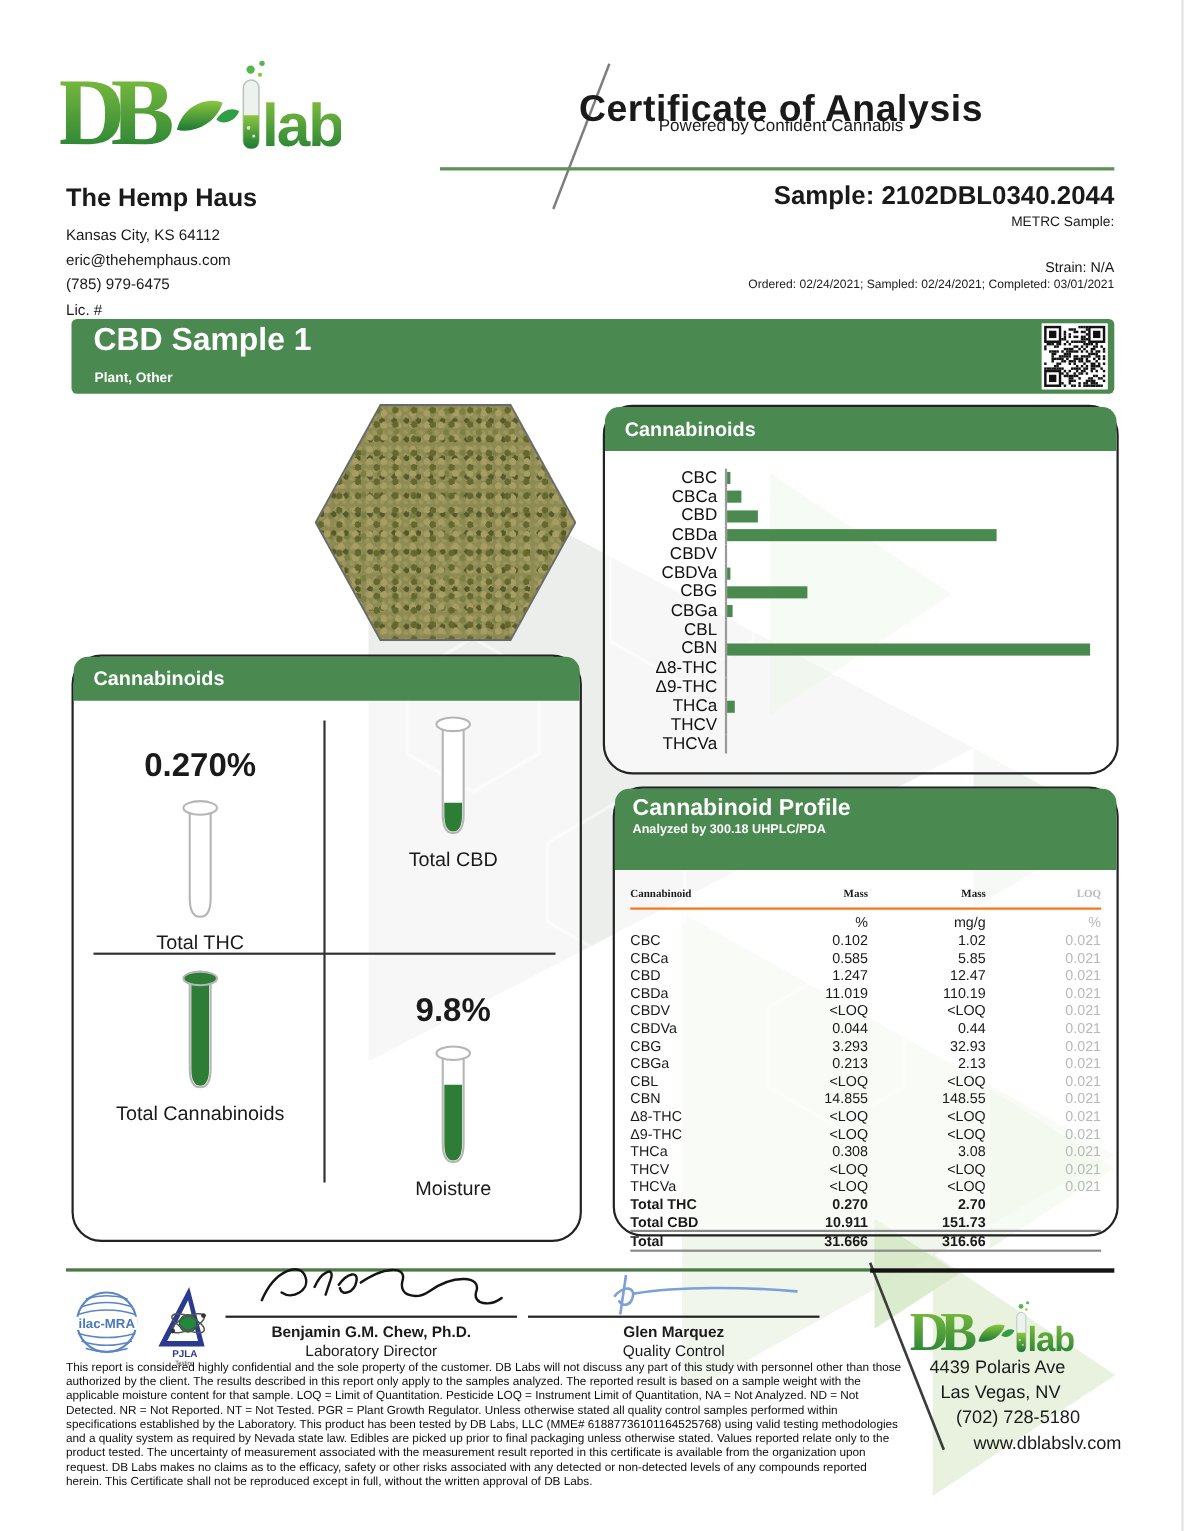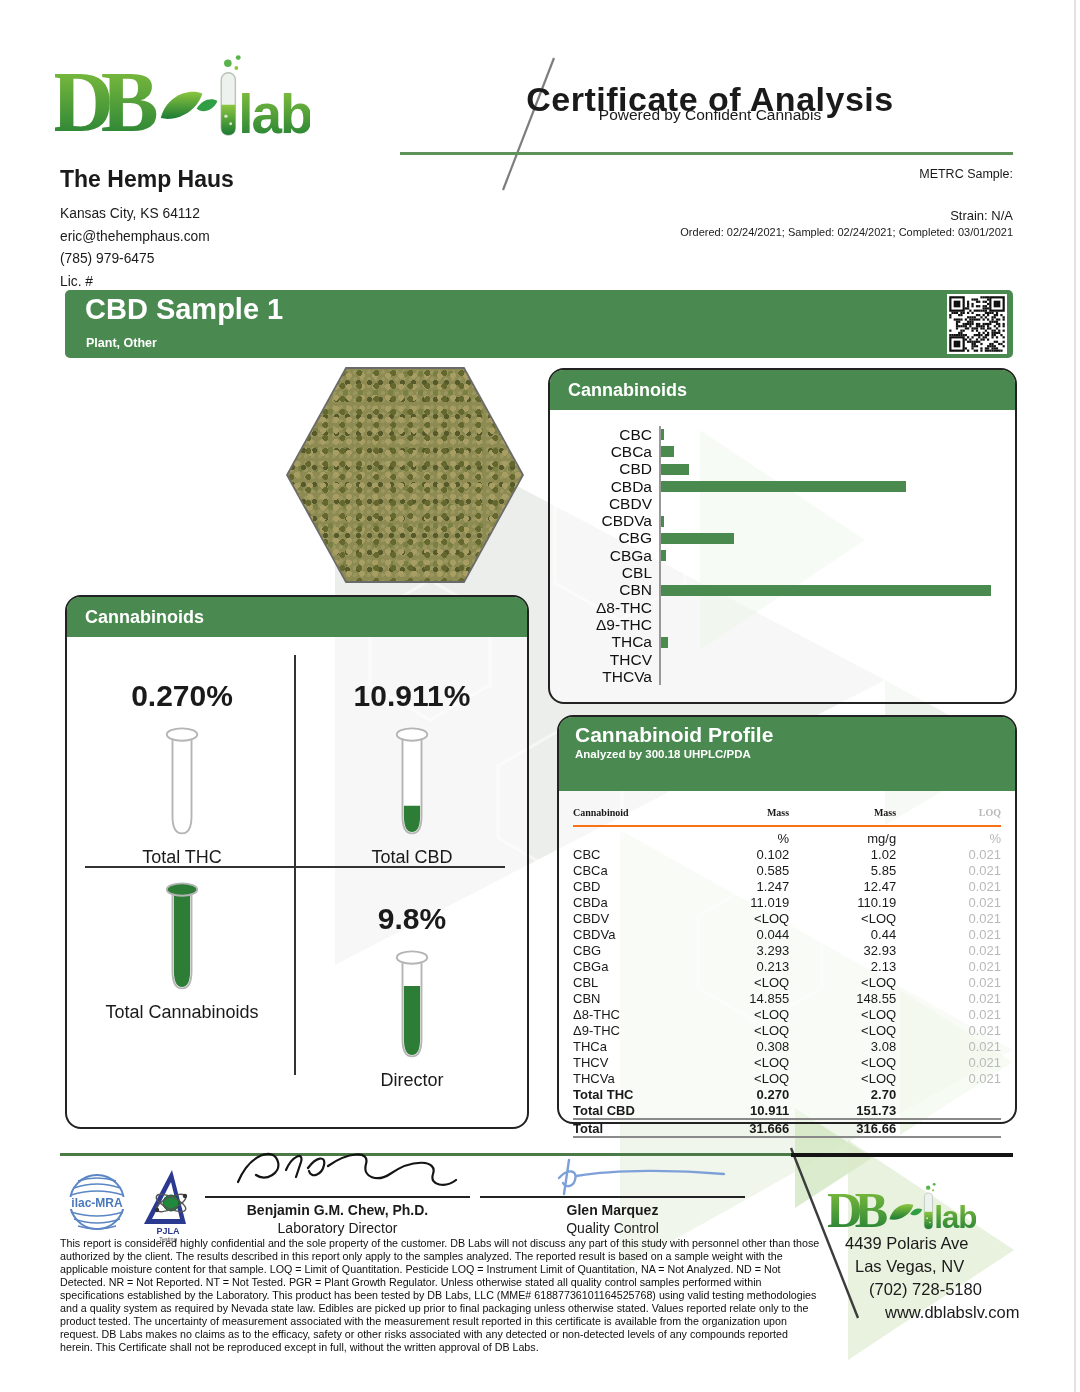--- a/index.html
+++ b/index.html
@@ -36,21 +36,21 @@
         background-color:#8d8a52;
         background-image:
           radial-gradient(circle at 20% 30%,#64682f 0 3px,rgba(0,0,0,0) 3px),
           radial-gradient(circle at 70% 60%,#a89e63 0 3px,rgba(0,0,0,0) 3px),
           radial-gradient(circle at 40% 80%,#565a2a 0 2.5px,rgba(0,0,0,0) 2.5px),
           radial-gradient(circle at 85% 25%,#7a7f42 0 3px,rgba(0,0,0,0) 3px),
           radial-gradient(circle at 55% 45%,#9a9660 0 2px,rgba(0,0,0,0) 2px);
         background-size:17px 13px,13px 11px,11px 17px,15px 19px,7px 7px;}
 
   
-  .panel{border:2px solid #222;border-radius:16px;background:rgba(255,255,255,.55);}
+  .panel{border:2px solid #222;border-radius:27px;background:rgba(255,255,255,.55);}
   .phead{background:#4a8a50;border-radius:13px 13px 0 0;color:#fff;font-weight:700;}
 
   
   .chart-panel{left:548px;top:368px;width:465px;height:332px;}
   .chart-head{height:40px;line-height:40px;padding-left:18px;font-size:18px;}
   .chart-body{padding:16px 16px 0 0;}
   .crow{display:flex;align-items:center;height:17.3px;}
   .clab{width:102px;text-align:right;padding-right:7px;font-size:15.5px;color:#111;flex:none;}
   .cbarw{flex:1;border-left:2px solid #999;height:100%;display:flex;align-items:center;}
   .cbar{height:11px;background:#4a8a4e;}
@@ -153,20 +153,21 @@
 
     <div class="abs client">
       <div class="client-name">The Hemp Haus</div>
       <div class="client-line">Kansas City, KS 64112</div>
       <div class="client-line">eric@thehemphaus.com</div>
       <div class="client-line">(785) 979-6475</div>
       <div class="client-line">Lic. #</div>
     </div>
 
     <div class="abs samp">
+      <div class="samp-id">Sample: 2102DBL0340.2044</div>
       <div class="samp-metrc">METRC Sample:</div>
       <div class="samp-strain">Strain: N/A</div>
       <div class="samp-dates">Ordered: 02/24/2021; Sampled: 02/24/2021; Completed: 03/01/2021</div>
     </div>
 
     <div class="abs banner">
       <div class="abs banner-title">CBD Sample 1</div>
       <div class="abs banner-sub">Plant, Other</div>
       <div class="abs qr" id="qr"><svg width="60" height="60" viewBox="-1 -1 27 27">
             <rect x="-1" y="-1" width="27" height="27" fill="#fff"></rect>
@@ -501,21 +502,20 @@
           <div class="scell r1">
       <div class="val">0.270%</div>
       <div class="tubebox"><svg width="46" height="116" viewBox="0 0 46 122">
       <path d="M13,12 L13,96 Q13,114 23,114 Q33,114 33,96 L33,12" fill="#fff" stroke="#b5b5b5" stroke-width="2"></path>
 
       <ellipse cx="23" cy="10" rx="16" ry="6.5" fill="#fff" stroke="#b5b5b5" stroke-width="2"></ellipse>
     </svg></div>
       <div class="lab">Total THC</div>
     </div>
           <div class="scell r1">
-      <div class="val">10.911%</div>
       <div class="tubebox"><svg width="46" height="116" viewBox="0 0 46 122">
       <path d="M13,12 L13,96 Q13,114 23,114 Q33,114 33,96 L33,12" fill="#fff" stroke="#b5b5b5" stroke-width="2"></path>
       <path d="M14.5,85.0 L14.5,96 Q14.5,112.5 23,112.5 Q31.5,112.5 31.5,96 L31.5,85.0 Z" fill="#2e7d36"></path>
       <ellipse cx="23" cy="10" rx="16" ry="6.5" fill="#fff" stroke="#b5b5b5" stroke-width="2"></ellipse>
     </svg></div>
       <div class="lab">Total CBD</div>
     </div>
           <div class="scell r2">
       <div class="tubebox"><svg width="46" height="116" viewBox="0 0 46 122">
       <path d="M13,12 L13,96 Q13,114 23,114 Q33,114 33,96 L33,12" fill="#fff" stroke="#b5b5b5" stroke-width="2"></path>
@@ -524,21 +524,21 @@
     </svg></div>
       <div class="lab">Total Cannabinoids</div>
     </div>
           <div class="scell r2">
       <div class="val">9.8%</div>
       <div class="tubebox"><svg width="46" height="116" viewBox="0 0 46 122">
       <path d="M13,12 L13,96 Q13,114 23,114 Q33,114 33,96 L33,12" fill="#fff" stroke="#b5b5b5" stroke-width="2"></path>
       <path d="M14.5,40.0 L14.5,96 Q14.5,112.5 23,112.5 Q31.5,112.5 31.5,96 L31.5,40.0 Z" fill="#2e7d36"></path>
       <ellipse cx="23" cy="10" rx="16" ry="6.5" fill="#fff" stroke="#b5b5b5" stroke-width="2"></ellipse>
     </svg></div>
-      <div class="lab">Director</div>
+      <div class="lab">Moisture</div>
     </div>
         </div>
     </div>
     <div class="abs vdiv"></div>
     <div class="abs hdiv"></div>
 
     <div class="abs panel prof-panel">
       <div class="phead prof-head">
         <div class="prof-title">Cannabinoid Profile</div>
         <div class="prof-sub">Analyzed by 300.18 UHPLC/PDA</div>

